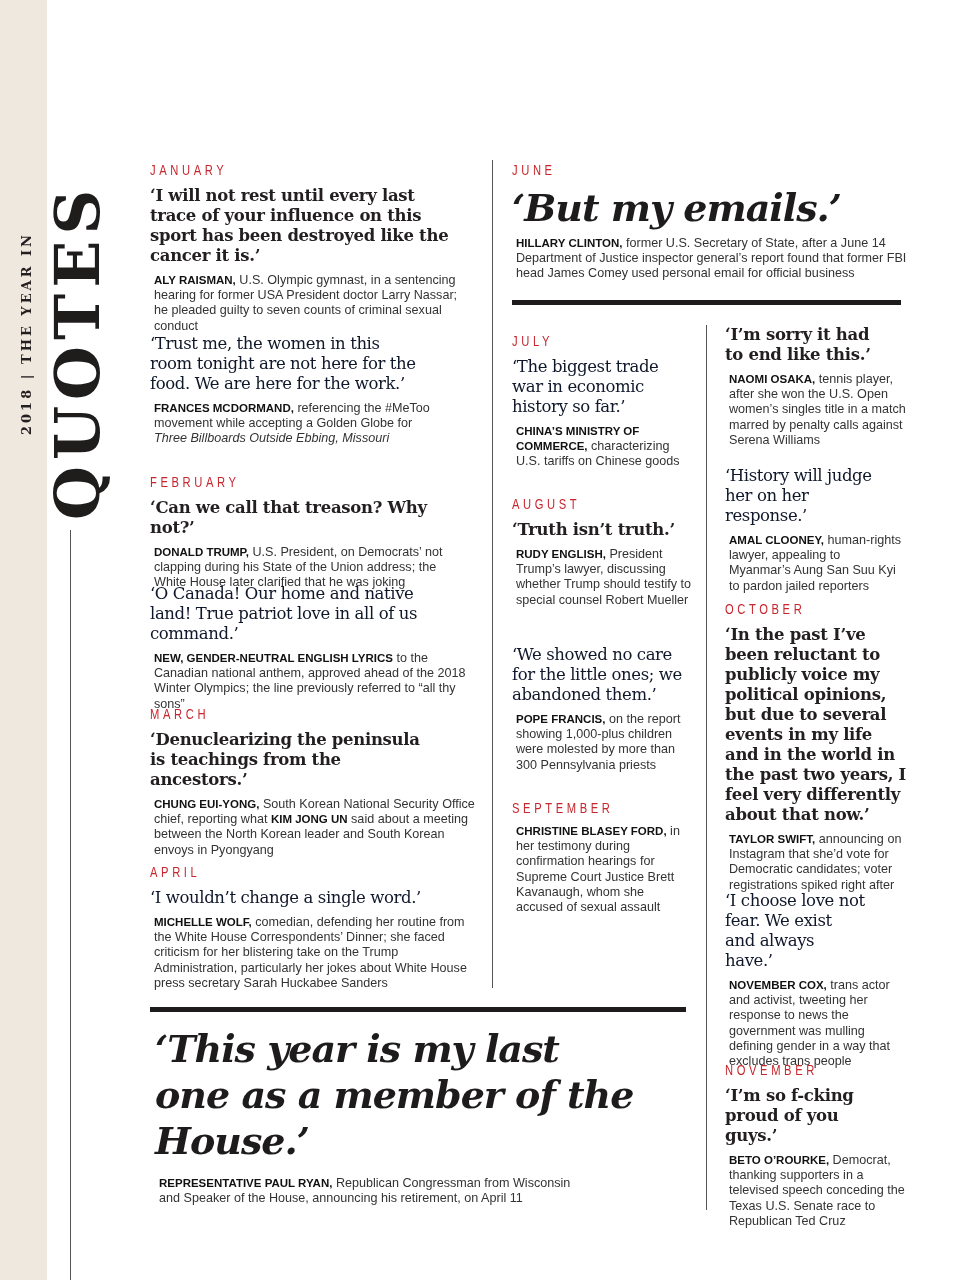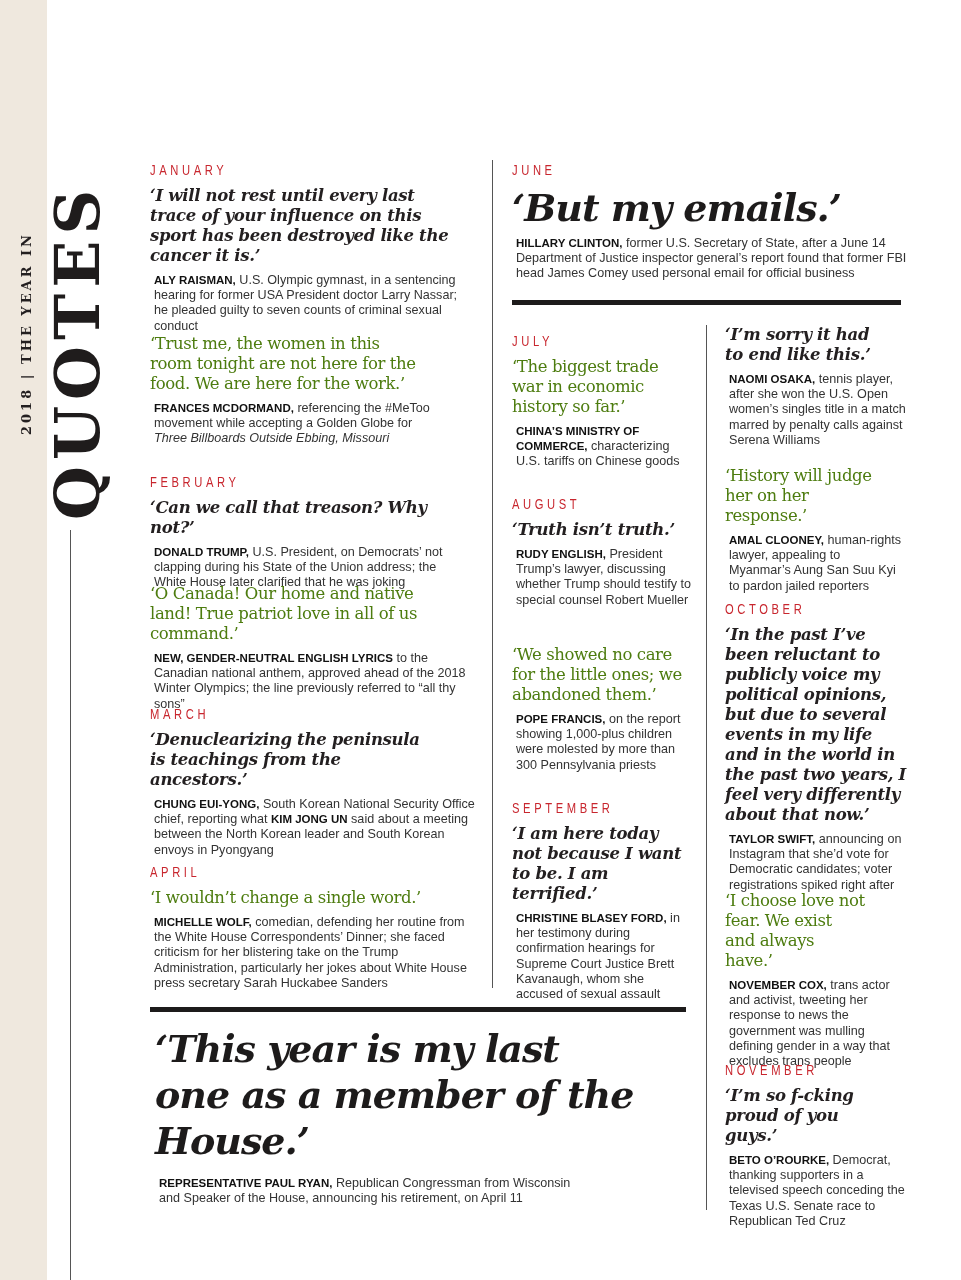--- a/index.html
+++ b/index.html
@@ -24,25 +24,25 @@
   .vline { position: absolute; background: #555; width: 1px; }
   .hrule { position: absolute; background: #1d1b1b; height: 5px; }
   .block { position: absolute; }
   .month {
     font-family: "Liberation Sans", sans-serif; font-size: 14px; color: #c8262e;
     letter-spacing: 4.5px; transform: scaleX(0.8); transform-origin: 0 0;
     margin-bottom: 8px; white-space: nowrap; line-height: 16px;
   }
   .qb {
     font-family: "DejaVu Serif", serif; font-weight: bold; font-size: 16.5px;
-    line-height: 20px; color: #231f20; margin: 0 0 7px 0; letter-spacing: -0.3px; font-style: italic;
+    line-height: 20px; color: #231f20; margin: 0 0 7px 0; letter-spacing: -0.3px;
   }
   .ql {
     font-family: "DejaVu Serif", serif; font-weight: normal; font-size: 16.5px;
-    line-height: 20px; color: #4d7c0f; margin: 0 0 7px 0; letter-spacing: -0.4px;
+    line-height: 20px; color: #0f172a; margin: 0 0 7px 0; letter-spacing: -0.4px;
   }
   .attr {
     font-family: "Liberation Sans", sans-serif; font-size: 12.6px; line-height: 15.2px;
     color: #333; margin: 4px;
   }
   .attr .nm { font-weight: bold; font-size: 11.5px; color: #111; }
   .attr .it { font-style: italic; }
   .big {
     font-family: "DejaVu Serif", serif; font-weight: 900; font-style: italic;
     color: #1d1b1b; margin: 0; letter-spacing: -1px;
@@ -115,21 +115,20 @@
   <p class="qb">‘Truth isn’t truth.’</p>
   <p class="attr" style="width:175px;"><span class="nm">RUDY ENGLISH,</span><span> President Trump’s lawyer, discussing whether Trump should testify to special counsel Robert Mueller</span></p>
 </div>
 <div class="block" style="left:512px; top:645px; width:185px;">
   <p class="ql" style="width:170px;">‘We showed no care for the little ones; we abandoned them.’</p>
   <p class="attr" style="width:175px;"><span class="nm">POPE FRANCIS,</span><span> on the report showing 1,000-plus children were molested by more than 300 Pennsylvania priests</span></p>
 </div>
 
 <div class="block" style="left:512px; top:800px; width:185px;">
   <div class="month">SEPTEMBER</div>
-  <p class="qb" style="width:175px;">‘I am here today not because I want to be. I am terrified.’</p>
   <p class="attr" style="width:170px;"><span class="nm">CHRISTINE BLASEY FORD,</span><span> in her testimony during confirmation hearings for Supreme Court Justice Brett Kavanaugh, whom she accused of sexual assault</span></p>
 </div>
 
 <div class="block" style="left:725px; top:325px; width:185px;">
   <p class="qb" style="width:150px;">‘I’m sorry it had to end like this.’</p>
   <p class="attr" style="width:180px;"><span class="nm">NAOMI OSAKA,</span><span> tennis player, after she won the U.S. Open women’s singles title in a match marred by penalty calls against Serena Williams</span></p>
 </div>
 <div class="block" style="left:725px; top:466px; width:185px;">
   <p class="ql" style="width:160px;">‘History will judge her on her response.’</p>
   <p class="attr" style="width:175px;"><span class="nm">AMAL CLOONEY,</span><span> human-rights lawyer, appealing to Myanmar’s Aung San Suu Kyi to pardon jailed reporters</span></p>

